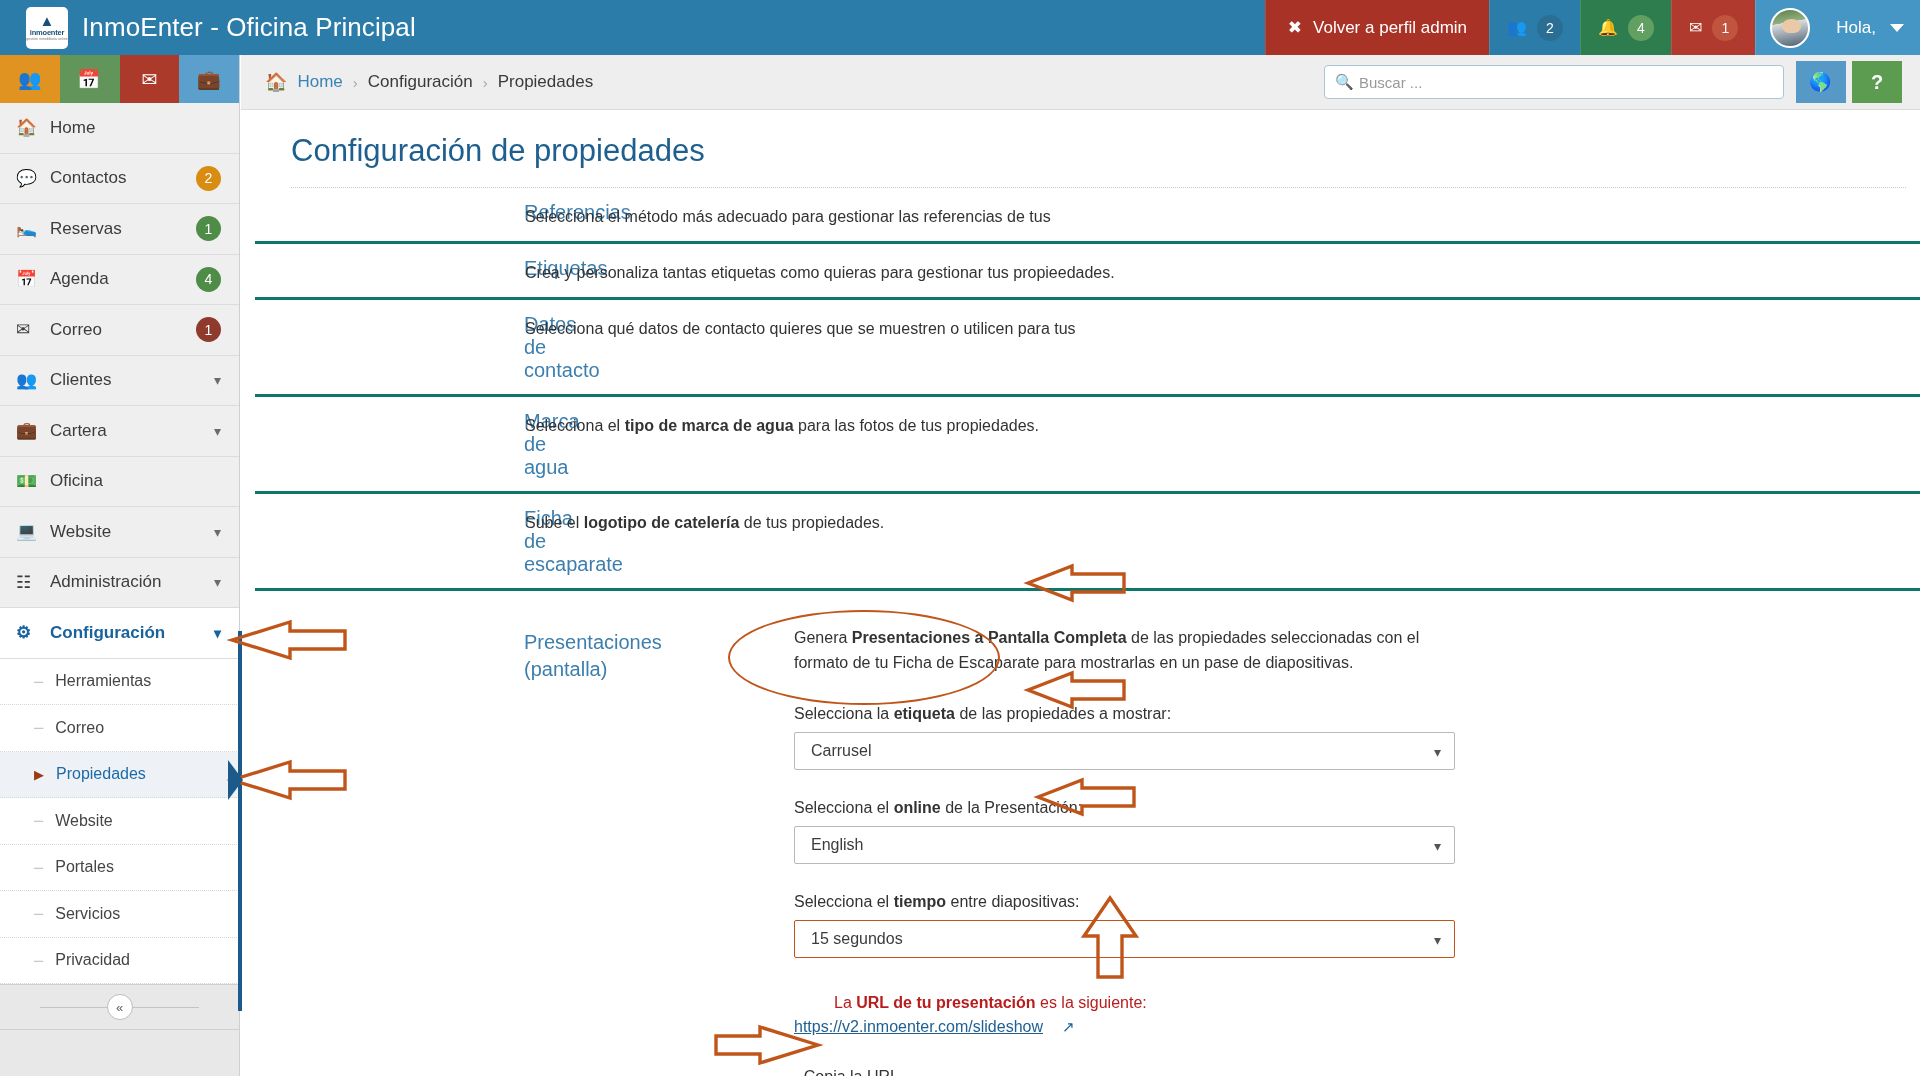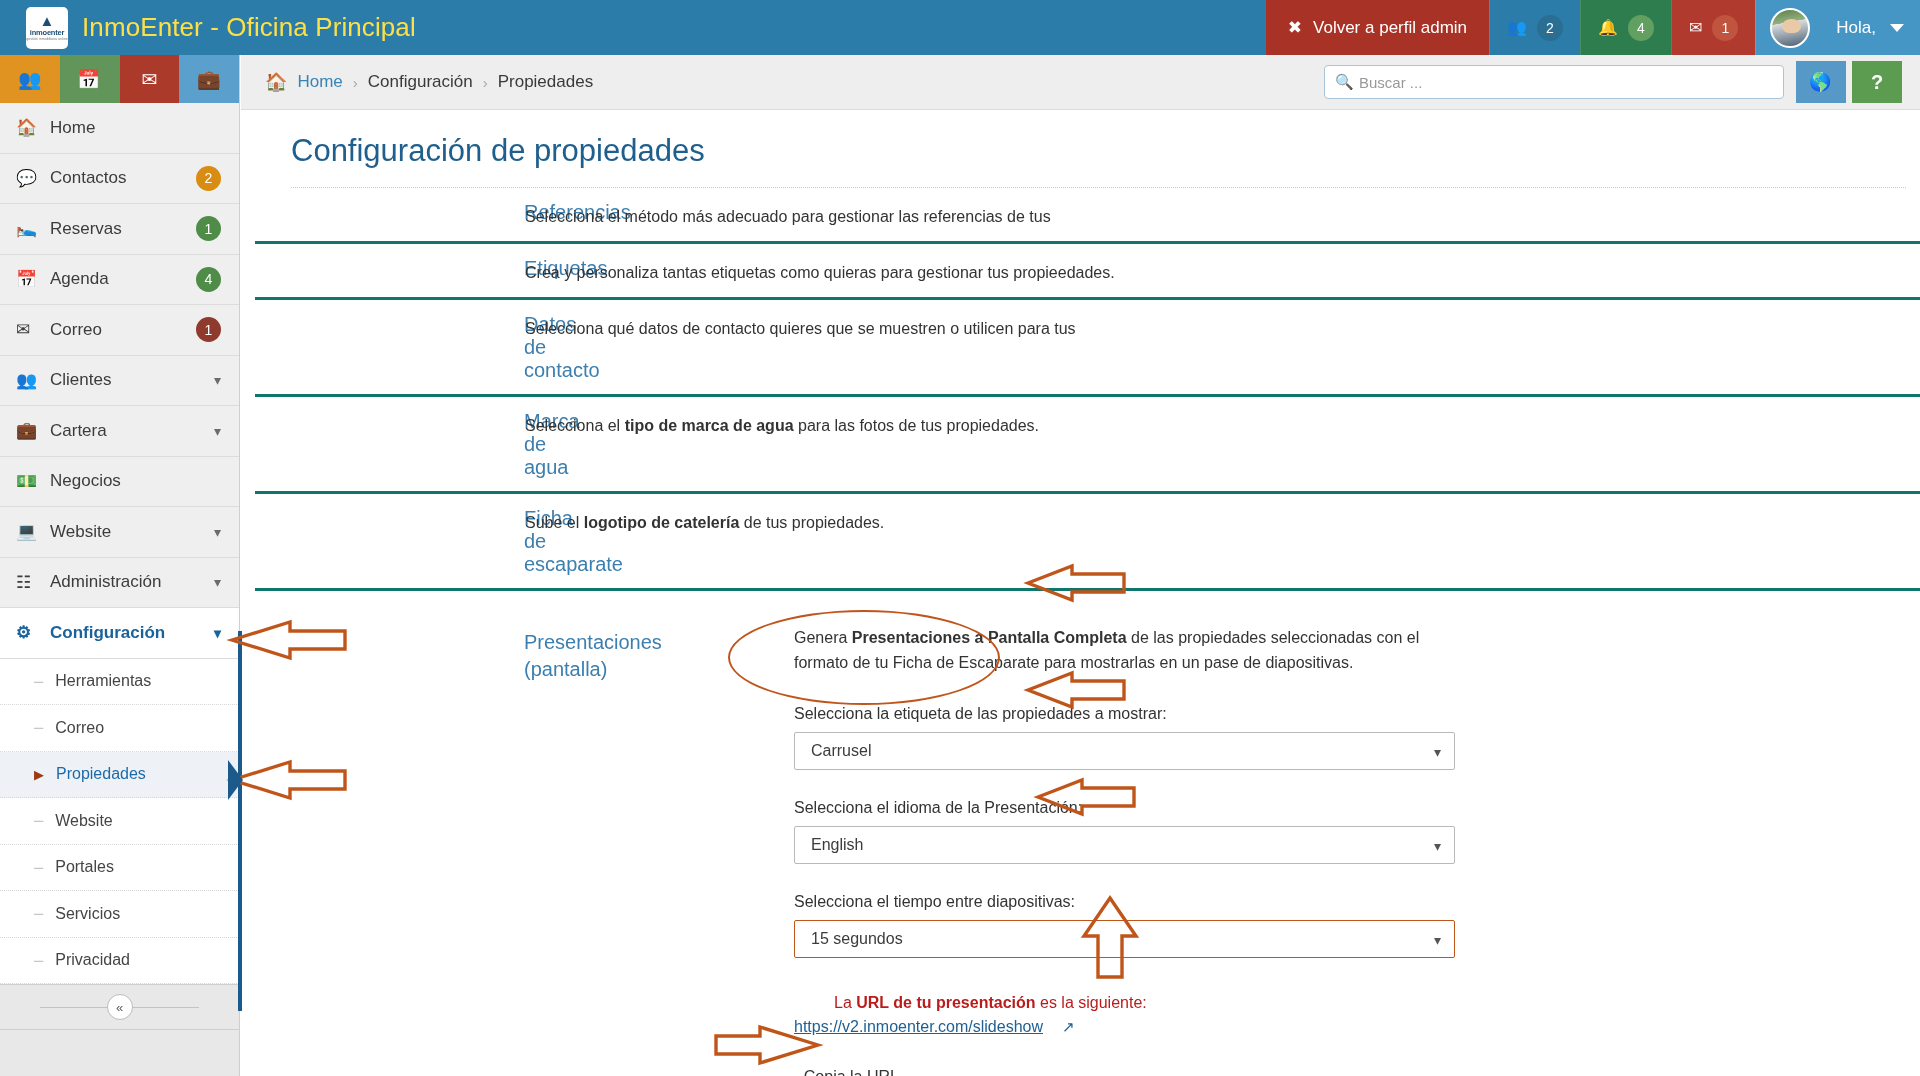--- a/index.html
+++ b/index.html
@@ -16,21 +16,21 @@
     background: #2b7ca8; display: flex; align-items: stretch;
   }
   #brand { display: flex; align-items: center; padding-left: 26px; gap: 14px; flex: 0 0 auto; }
   #brand-logo {
     width: 42px; height: 42px; background: #ffffff; border-radius: 5px;
     display: flex; flex-direction: column; align-items: center; justify-content: center;
   }
   #brand-logo .mark { font-size: 15px; color: #1d4e78; line-height: 1; }
   #brand-logo .wordmark { font-size: 7.5px; color: #1d4e78; font-weight: bold; letter-spacing: -.2px; line-height: 1.2;}
   #brand-logo .tagline { font-size: 3.6px; color: #7a7a7a; line-height: 1.2; }
-  #brand-title { color: #fde047; font-size: 26px; font-weight: 400; letter-spacing: .1px; }
+  #brand-title { color: #ffffff; font-size: 26px; font-weight: 400; letter-spacing: .1px; }
   #topbar-spacer { flex: 1 1 auto; }
 
   .tb-cell {
     display: flex; align-items: center; justify-content: center;
     gap: 10px; padding: 0 17px; color: #fff; font-size: 16px;
     border-left: 1px solid rgba(255,255,255,.13);
     flex: 0 0 auto; height: 100%;
   }
   #tb-volver { background: #a93226; font-size: 17px; padding: 0 22px; gap: 11px; }
   #tb-users { background: #2b7ca8; }
@@ -155,21 +155,21 @@
     position: absolute; left: 269px; top: 38px; font-size: 20px; color: #3c7fae; line-height: 1.35; width: 220px;
   }
   #pres-ellipse {
     position: absolute; left: 473px; top: 19px; width: 272px; height: 95px;
     border: 2px solid #c0551a; border-radius: 50%; pointer-events: none;
   }
   #pres-right { flex: 1 1 auto; padding: 35px 0 0 0; }
   .pr-para { font-size: 16px; color: #333; line-height: 1.55; max-width: 650px; }
   .pr-para b { font-weight: bold; }
   .pr-label { font-size: 16px; color: #333; margin-top: 29px; margin-bottom: 9px; }
-  .pr-label b { font-weight: normal; margin-top: 40px; }
+  .pr-label b { font-weight: bold; margin-top: 40px; }
 
   .sel-wrap { position: relative; width: 661px; }
   select.pr-select {
     width: 661px; height: 38px; font-size: 16px; color: #3c3c3c; padding: 0 26px 0 16px;
     border: 1px solid #b9b9b9; border-radius: 2px; background: #fff;
     font-family: "Liberation Sans", sans-serif; -webkit-appearance: none; appearance: none;
   }
   select.pr-select.hl { border-color: #c0551a; }
   .sel-caret { position: absolute; right: 14px; top: 12px; font-size: 14px; color: #555; pointer-events: none; }
 
@@ -271,21 +271,21 @@
   </div>
 
   <div class="nav-item">
     <span class="ico">💼</span>
     <span class="lbl">Cartera</span>
     <span class="chev">▾</span>
   </div>
 
   <div class="nav-item">
     <span class="ico">💵</span>
-    <span class="lbl">Negocios</span>
+    <span class="lbl">Oficina</span>
   </div>
 
   <div class="nav-item">
     <span class="ico">💻</span>
     <span class="lbl">Website</span>
     <span class="chev">▾</span>
   </div>
 
   <div class="nav-item">
     <span class="ico">☷</span>
@@ -423,21 +423,21 @@
         <span>Selecciona la </span><b>etiqueta</b><span> de las propiedades a mostrar:</span>
       </div>
       <div class="sel-wrap">
         <select class="pr-select">
           <option>Carrusel</option>
         </select>
         <span class="sel-caret">▾</span>
       </div>
 
       <div class="pr-label">
-        <span>Selecciona el </span><b>idioma</b><span> de la Presentación:</span>
+        <span>Selecciona el </span><b>online</b><span> de la Presentación:</span>
       </div>
       <div class="sel-wrap">
         <select class="pr-select">
           <option>English</option>
         </select>
         <span class="sel-caret">▾</span>
       </div>
 
       <div class="pr-label">
         <span>Selecciona el </span><b>tiempo</b><span> entre diapositivas:</span>

